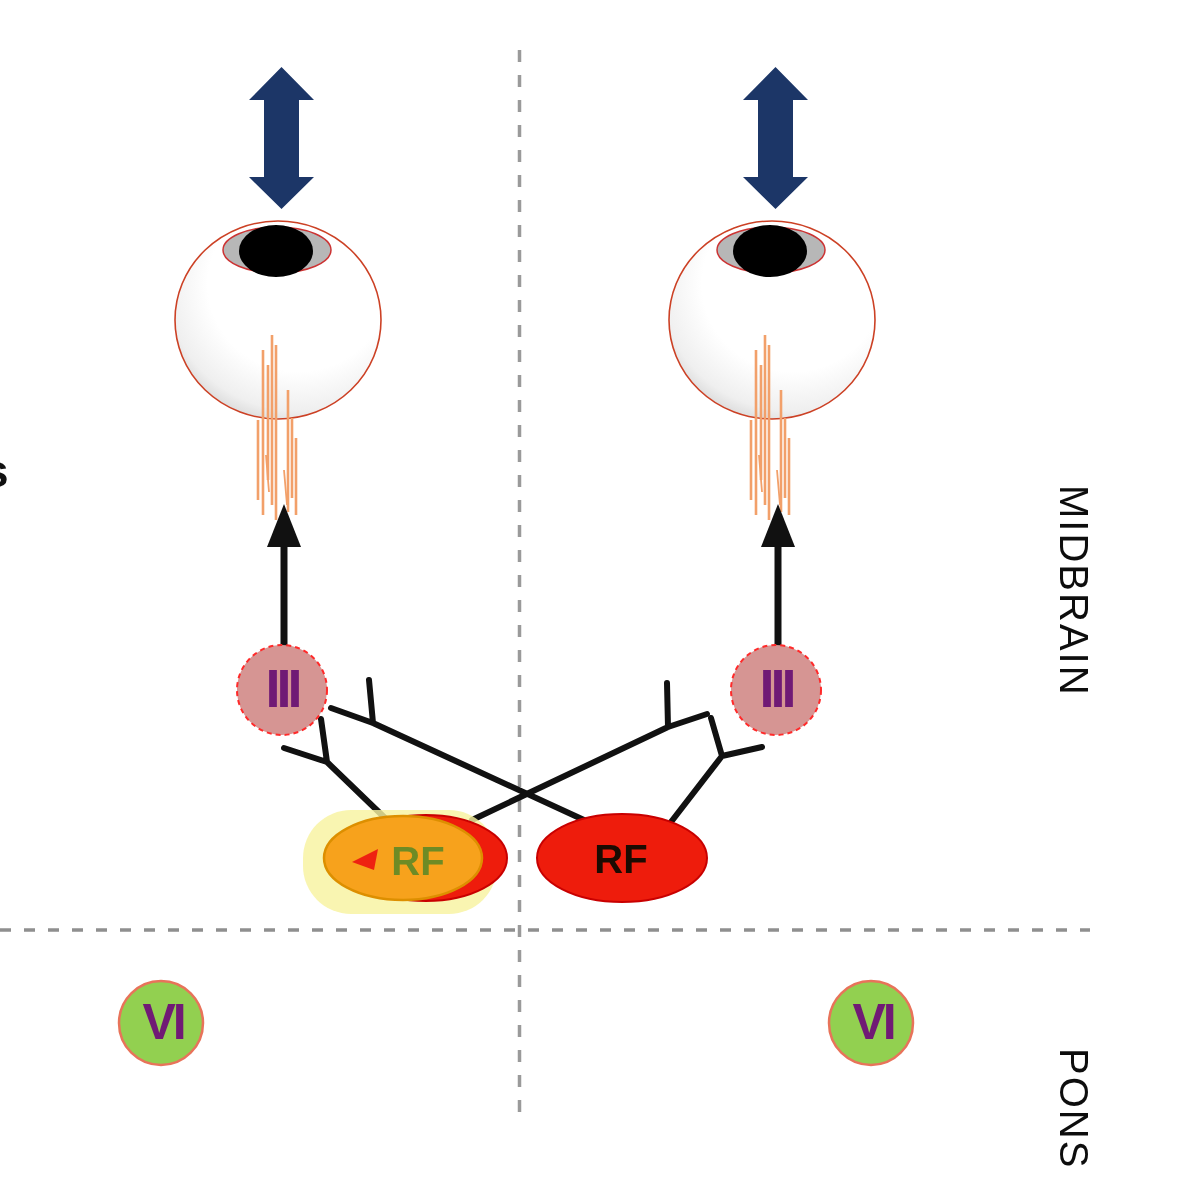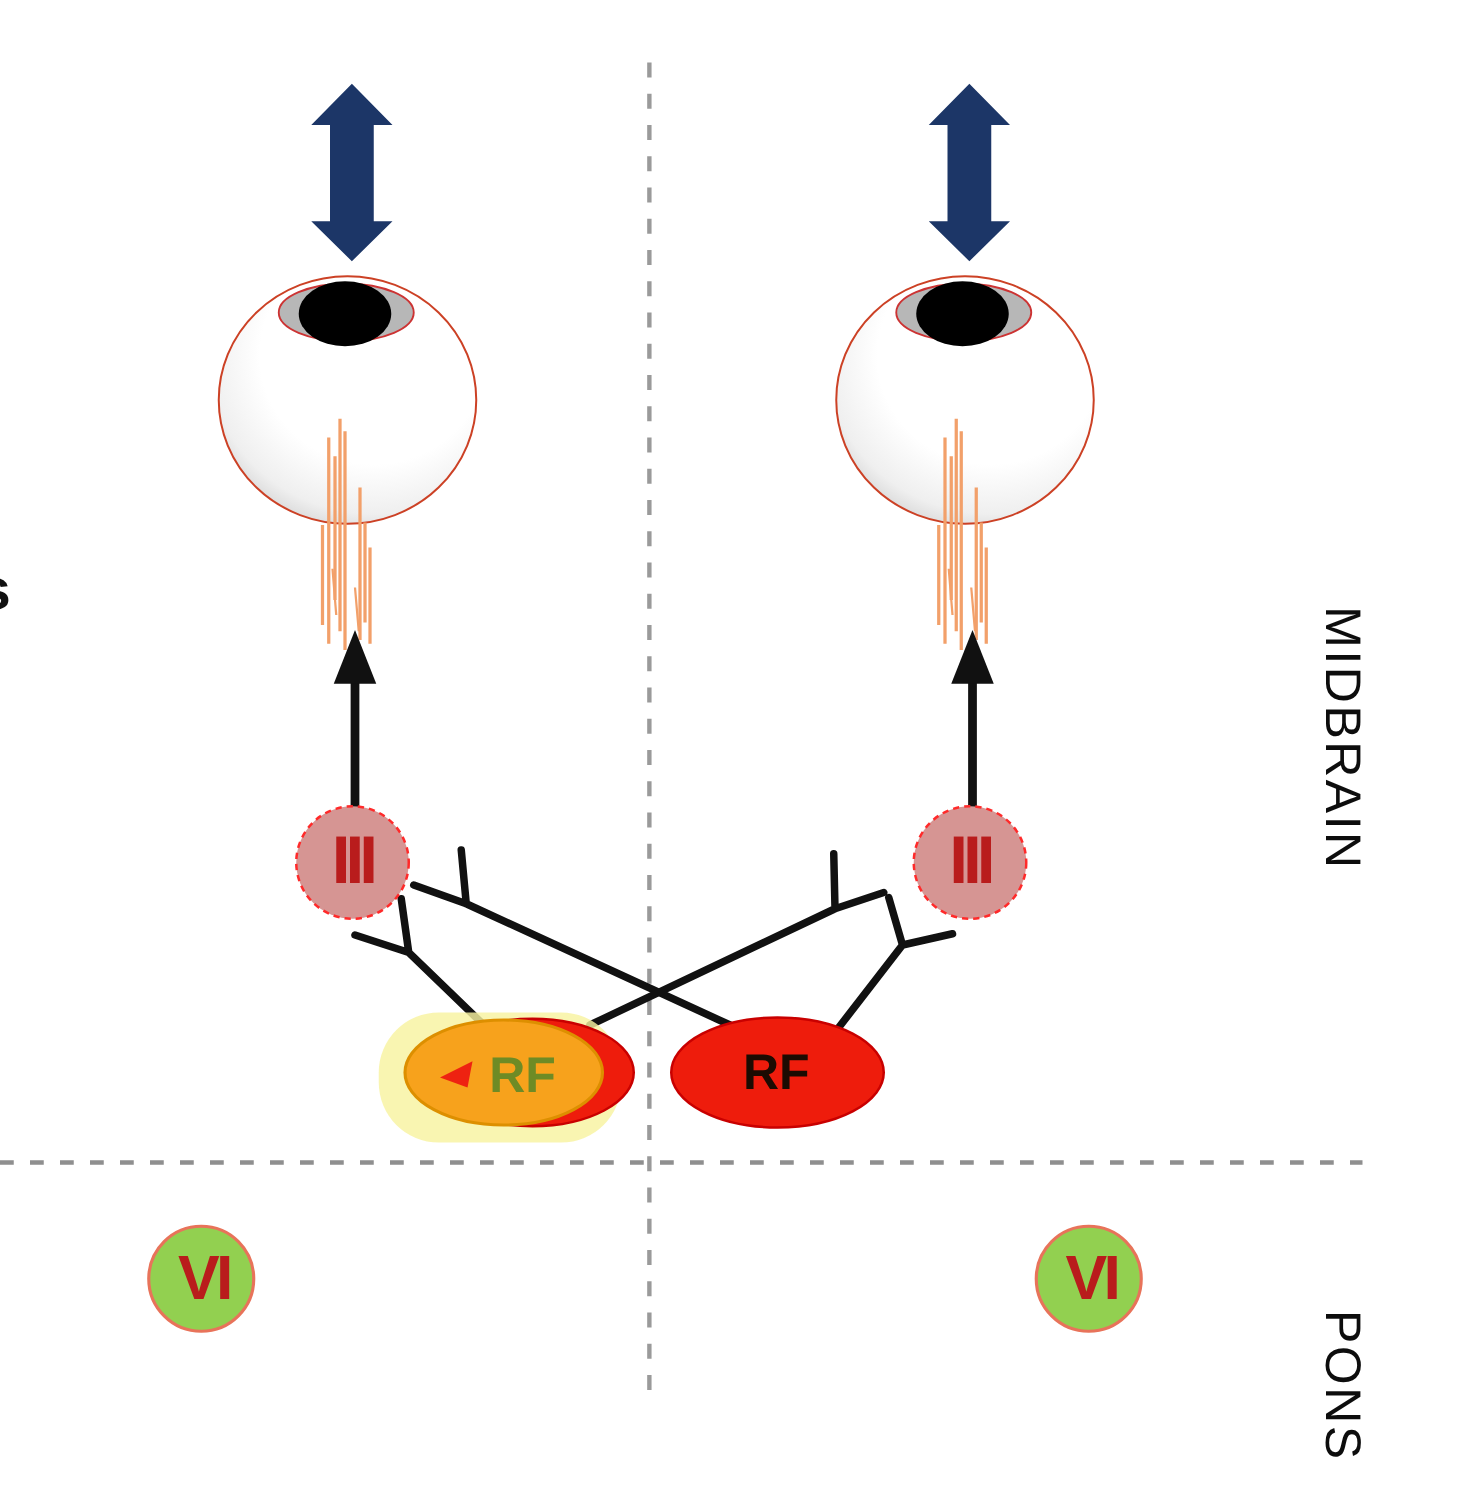--- a/index.html
+++ b/index.html
@@ -2,21 +2,21 @@
 <html><head>
 <meta charset="utf-8">
 <style>
   html,body{margin:0;padding:0;background:#ffffff;}
   #canvas{
     position:relative;width:1179px;height:1200px;background:#ffffff;
     overflow:hidden;font-family:"Liberation Sans", sans-serif;
   }
   #art{position:absolute;left:0;top:0;}
   .lbl{position:absolute;transform:translate(-50%,-50%);white-space:nowrap;
-       font-family:"Liberation Sans", sans-serif;color:#b91c1c;}
+       font-family:"Liberation Sans", sans-serif;color:#701a75;}
   .nucleus-lbl{font-weight:700;font-size:54px;letter-spacing:-4px;}
   .rf-lbl{font-weight:700;font-size:40px;letter-spacing:0px;}
   .region-lbl{position:absolute;writing-mode:vertical-rl;text-orientation:mixed;
        font-size:40px;font-weight:400;color:#0d0d0d;letter-spacing:2px;transform:none;}
   .frag{position:absolute;font-weight:700;font-size:46px;color:#111;transform:none;}
 </style>
 </head>
 <body>
 
 <div id="canvas">

